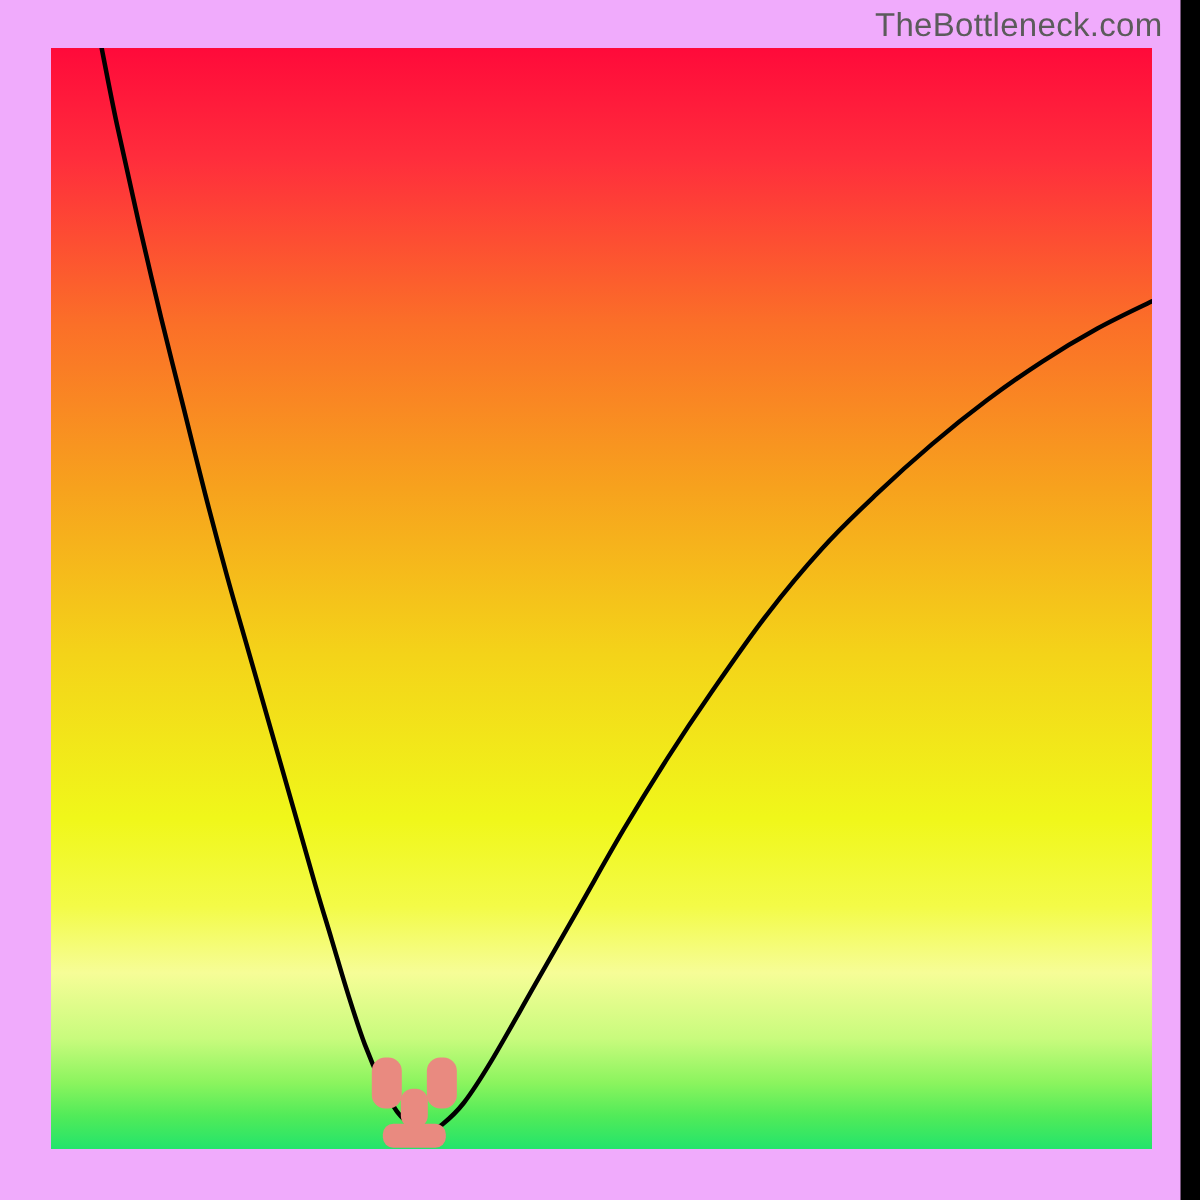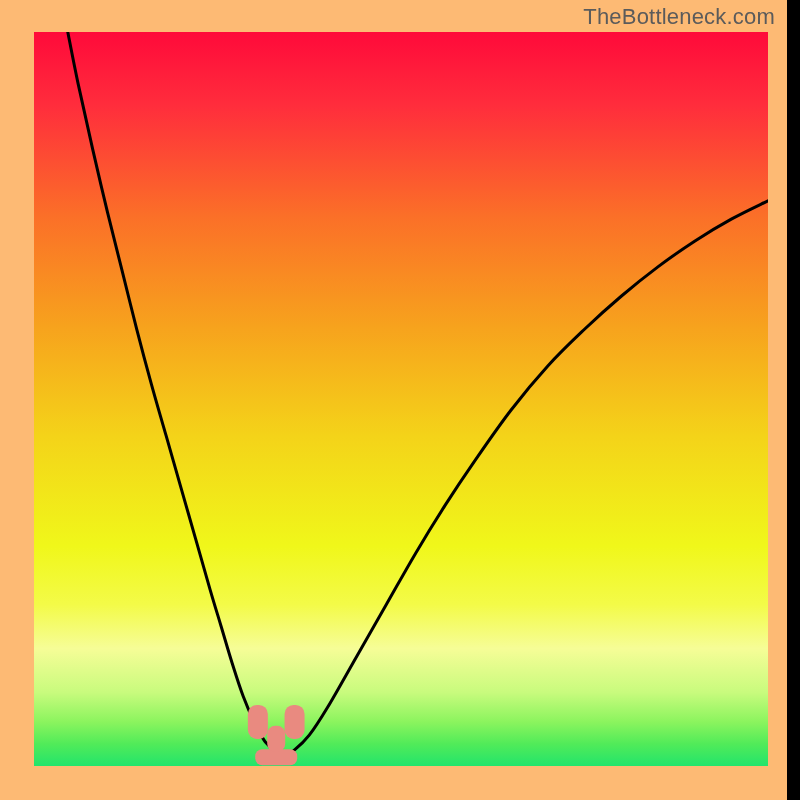--- a/index.html
+++ b/index.html
@@ -1,21 +1,21 @@
 <!DOCTYPE html>
 <html><head>
 <meta charset="utf-8">
 <style>
   * { margin: 0; padding: 0; box-sizing: border-box; }
   html, body { width: 800px; height: 800px; overflow: hidden; background: #000; }
   .frame {
     position: relative;
     width: 787px;
     height: 800px;
-    background: #fdba74;
+    background: #f0abfc;
   }
   .watermark {
     position: absolute;
     top: 4px;
     right: 12px;
     font-family: Arial, Helvetica, sans-serif;
     font-size: 22px;
     font-weight: 500;
     color: #5b5b5b;
     letter-spacing: 0.2px;

